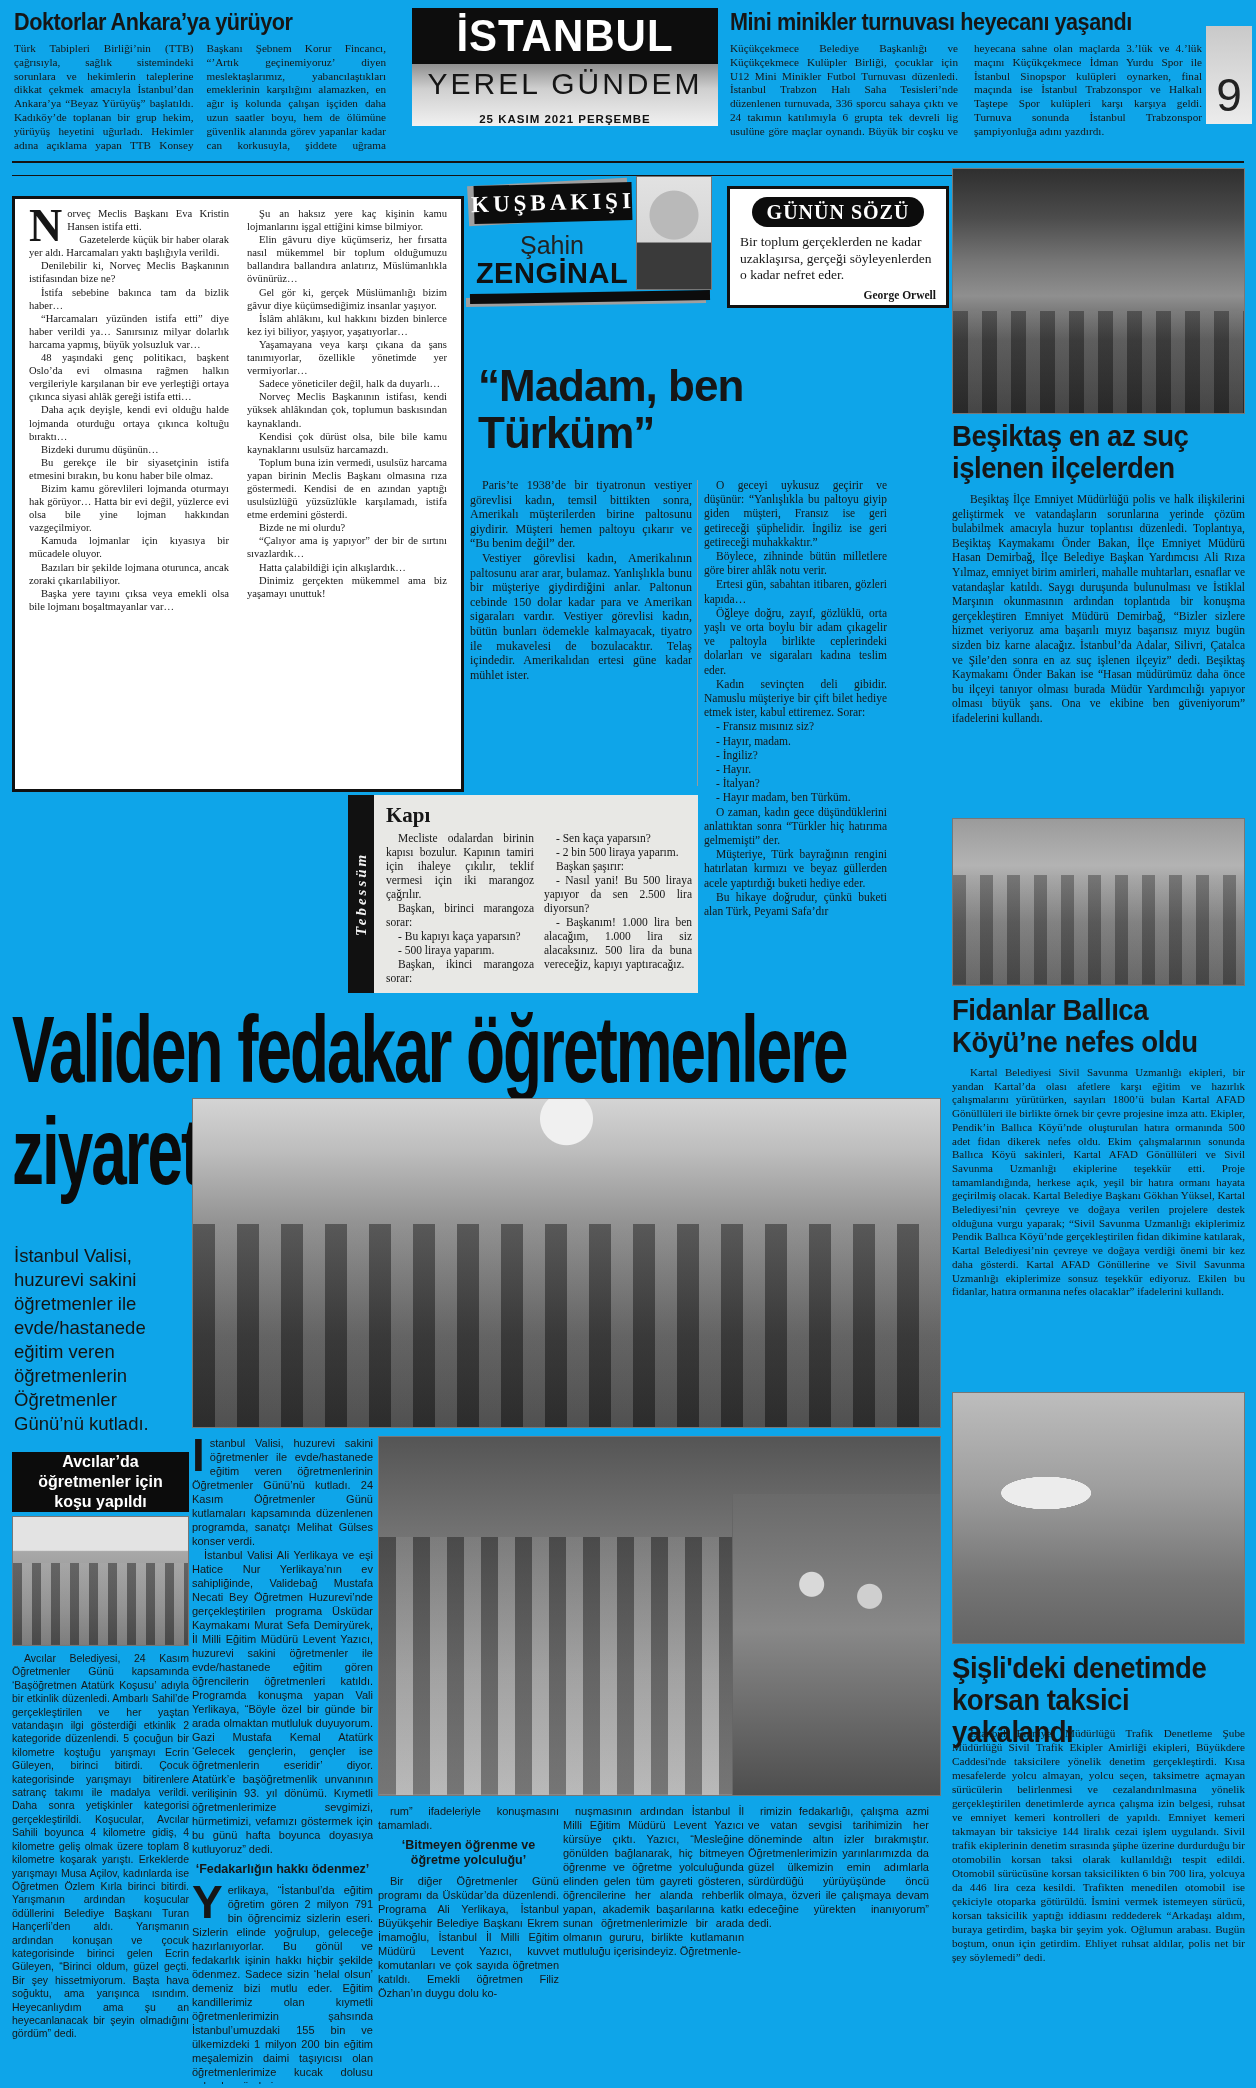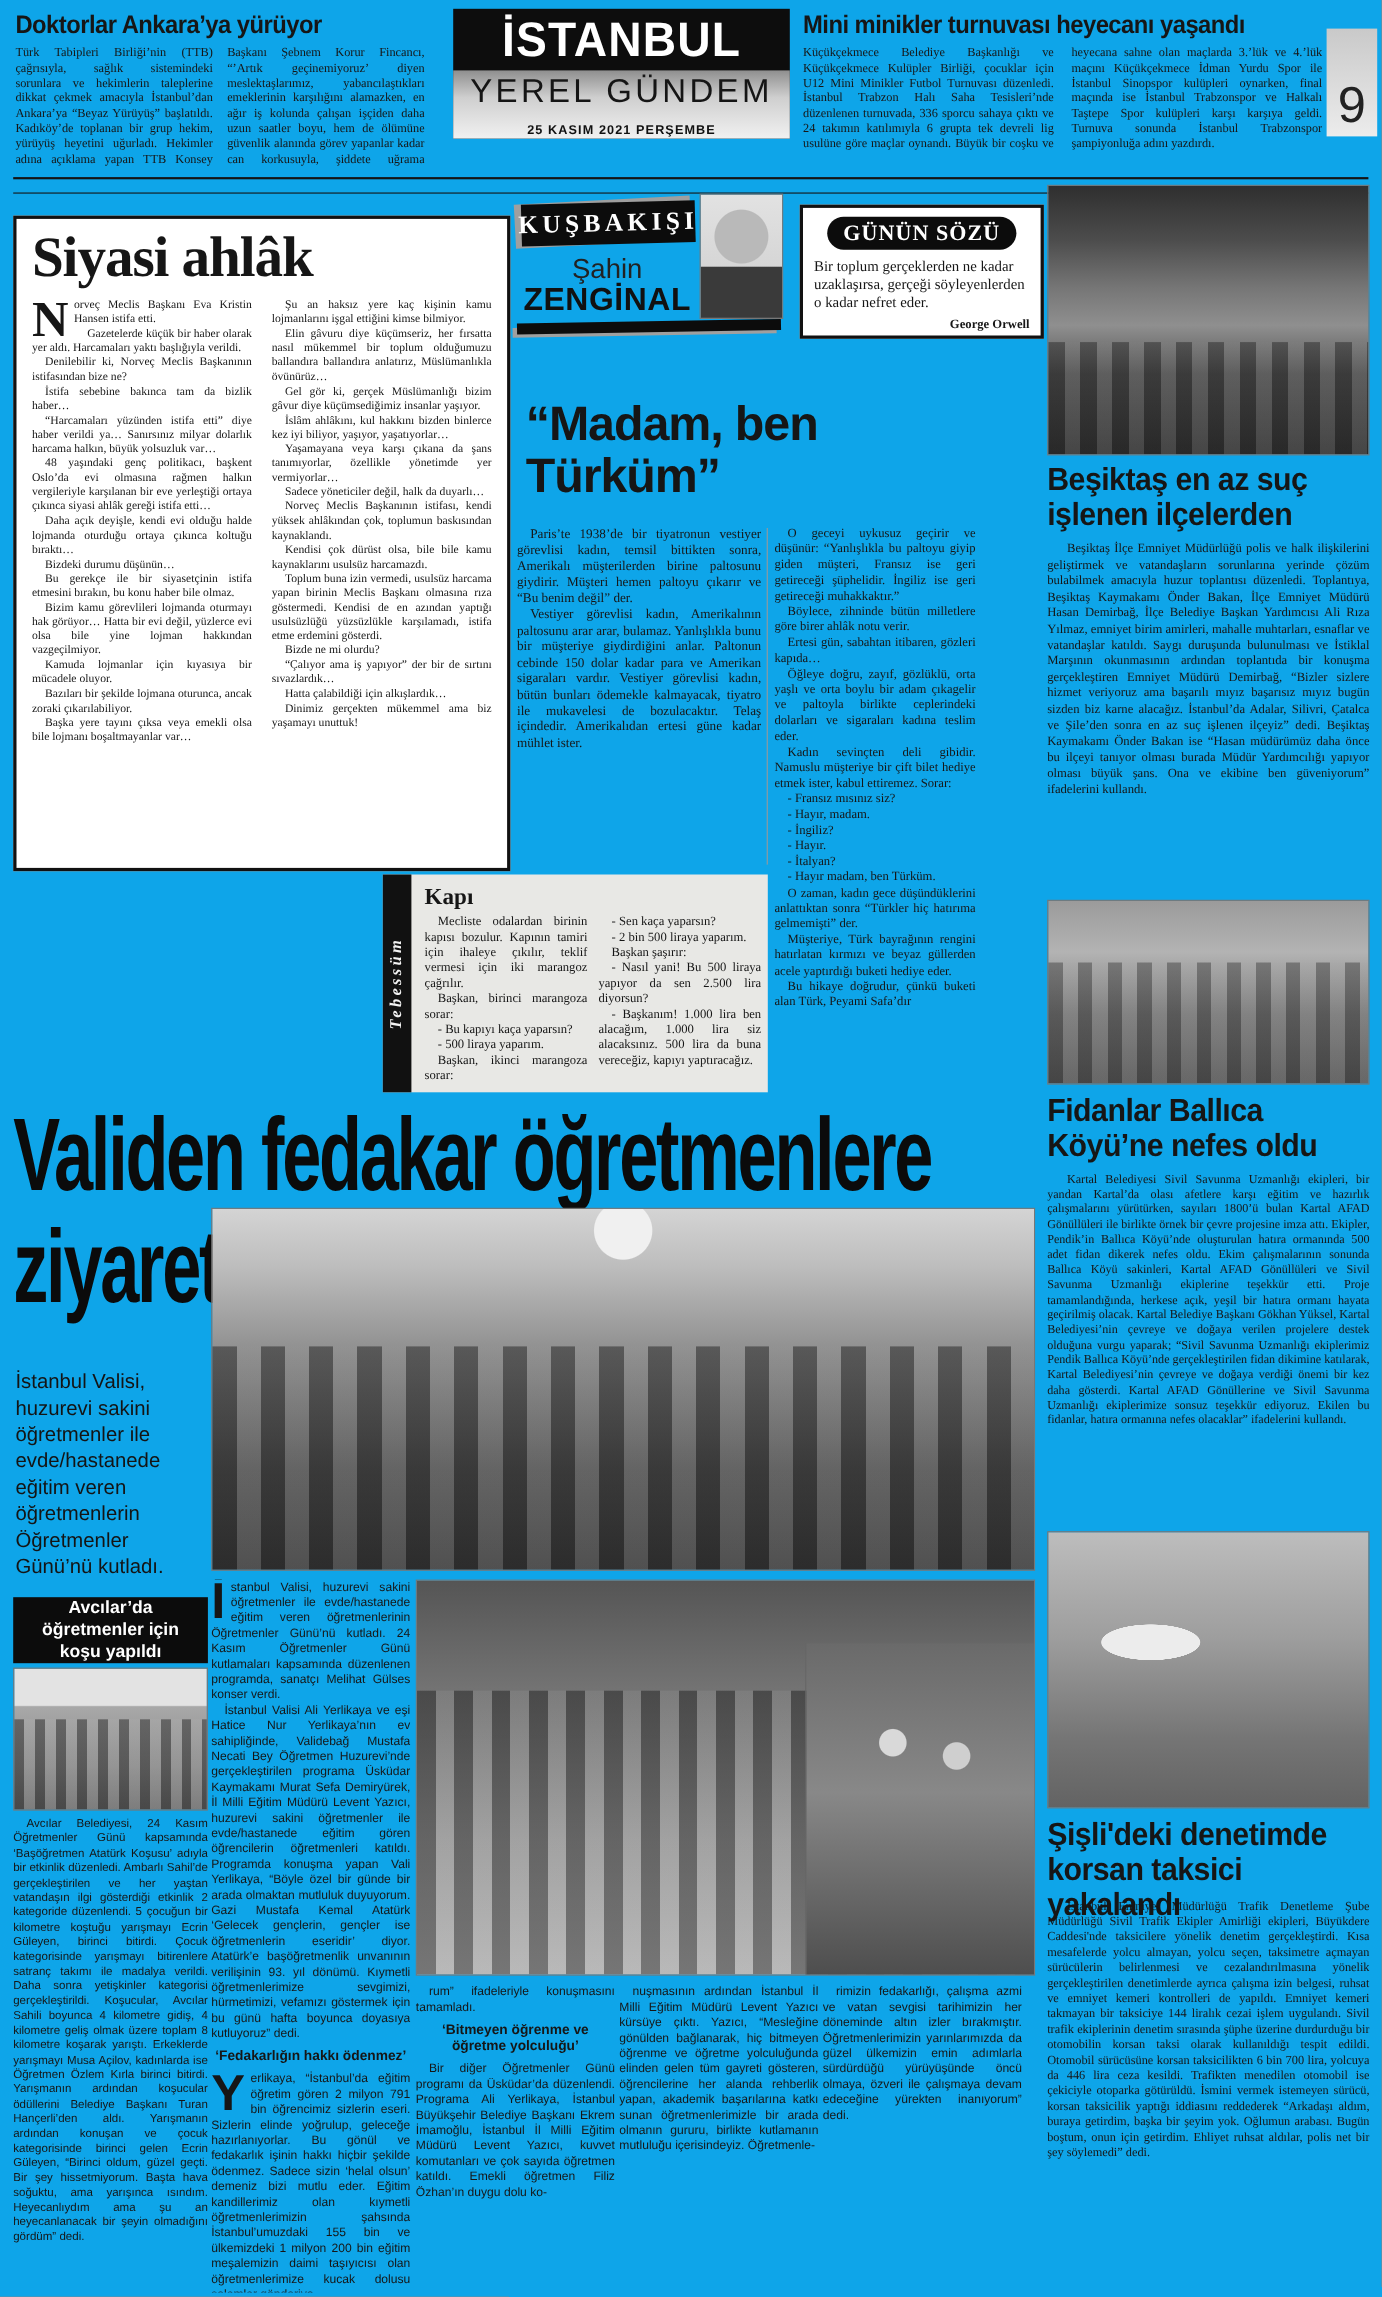--- a/index.html
+++ b/index.html
@@ -124,27 +124,26 @@
     <div class="hl-head">Mini minikler turnuvası heyecanı yaşandı</div>
     <div class="hd-body ncol serif" style="height:116px;column-gap:16px;">Küçükçekmece Belediye Başkanlığı ve Küçükçekmece Kulüpler Birliği, çocuklar için U12 Mini Minikler Futbol Turnuvası düzenledi. İstanbul Trabzon Halı Saha Tesisleri’nde düzenlenen turnuvada, 336 sporcu sahaya çıktı ve 24 takımın katılımıyla 6 grupta tek devreli lig usulüne göre maçlar oynandı. Büyük bir coşku ve heyecana sahne olan maçlarda 3.’lük ve 4.’lük maçını Küçükçekmece İdman Yurdu Spor ile İstanbul Sinopspor kulüpleri oynarken, final maçında ise İstanbul Trabzonspor ve Halkalı Taştepe Spor kulüpleri karşı karşıya geldi. Turnuva sonunda İstanbul Trabzonspor şampiyonluğa adını yazdırdı.</div>
   </div>
 
   <div class="abs pagenum" style="left:1206px;top:26px;width:46px;height:98px;">9</div>
 
   <div class="abs rule" style="left:12px;top:161px;width:1232px;height:2px;"></div>
   <div class="abs rule" style="left:12px;top:175px;width:1232px;height:1px;"></div>
 
   <div class="abs siyasi-box" style="left:12px;top:196px;width:452px;height:596px;">
-    <div class="siyasi-head">Siyasi ahlâk</div>
     <div class="siyasi-cols ncol dropcap">
         <p>Norveç Meclis Başkanı Eva Kristin Hansen istifa etti.</p>
         <p>Gazetelerde küçük bir haber olarak yer aldı. Harcamaları yaktı başlığıyla verildi.</p>
         <p>Denilebilir ki, Norveç Meclis Başkanının istifasından bize ne?</p>
         <p>İstifa sebebine bakınca tam da bizlik haber…</p>
-        <p>“Harcamaları yüzünden istifa etti” diye haber verildi ya… Sanırsınız milyar dolarlık harcama halkın, büyük yolsuzluk var…</p>
+        <p>“Harcamaları yüzünden istifa etti” diye haber verildi ya… Sanırsınız milyar dolarlık harcama yapmış, büyük yolsuzluk var…</p>
         <p>48 yaşındaki genç politikacı, başkent Oslo’da evi olmasına rağmen halkın vergileriyle karşılanan bir eve yerleştiği ortaya çıkınca siyasi ahlâk gereği istifa etti…</p>
         <p>Daha açık deyişle, kendi evi olduğu halde lojmanda oturduğu ortaya çıkınca koltuğu bıraktı…</p>
         <p>Bizdeki durumu düşünün…</p>
         <p>Bu gerekçe ile bir siyasetçinin istifa etmesini bırakın, bu konu haber bile olmaz.</p>
         <p>Bizim kamu görevlileri lojmanda oturmayı hak görüyor… Hatta bir evi değil, yüzlerce evi olsa bile yine lojman hakkından vazgeçilmiyor.</p>
         <p>Kamuda lojmanlar için kıyasıya bir mücadele oluyor.</p>
         <p>Bazıları bir şekilde lojmana oturunca, ancak zoraki çıkarılabiliyor.</p>
         <p>Başka yere tayını çıksa veya emekli olsa bile lojmanı boşaltmayanlar var…</p>
         <p>Şu an haksız yere kaç kişinin kamu lojmanlarını işgal ettiğini kimse bilmiyor.</p>
         <p>Elin gâvuru diye küçümseriz, her fırsatta nasıl mükemmel bir toplum olduğumuzu ballandıra ballandıra anlatırız, Müslümanlıkla övünürüz…</p>

